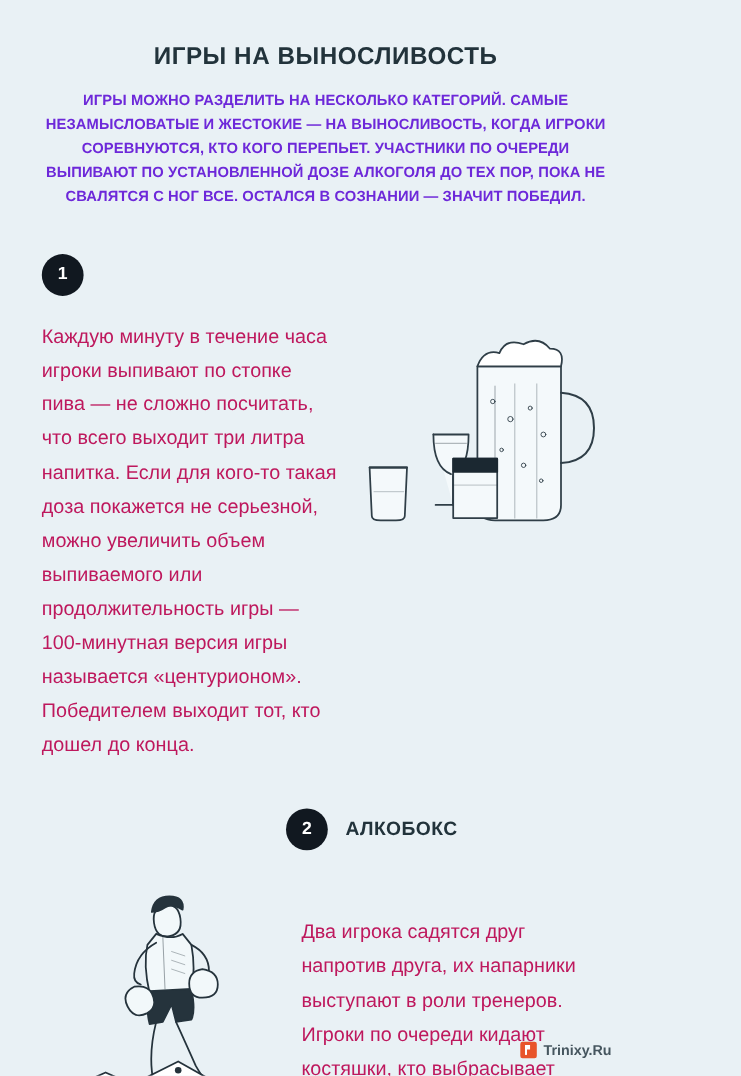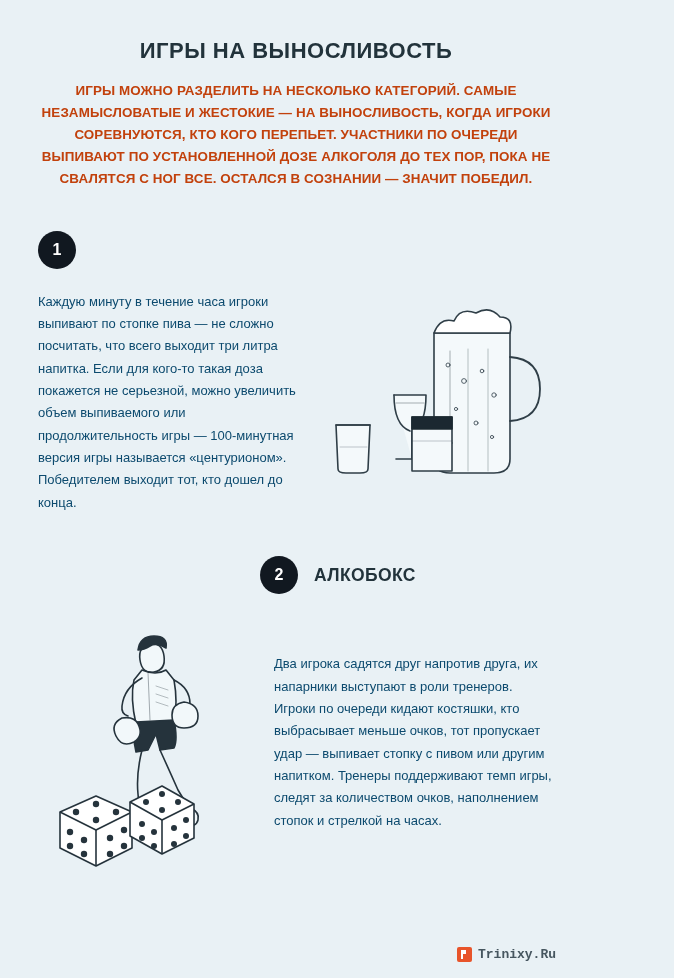--- a/index.html
+++ b/index.html
@@ -34,21 +34,21 @@
     font-weight: bold;
     color: #22333b;
     font-family: "Liberation Sans Narrow", "Liberation Sans", sans-serif;
     text-transform: uppercase;
   }
   .header p {
     margin: 0;
     font-size: 13.4px;
     line-height: 1.65;
     font-weight: bold;
-    color: #c2410c;
+    color: #6d28d9;
     text-transform: uppercase;
     letter-spacing: 0.1px;
   }
 
   
   .section {
     position: relative;
     padding: 0 38px;
     box-sizing: border-box;
   }
@@ -85,44 +85,43 @@
     text-transform: uppercase;
     font-family: "Liberation Sans Narrow", "Liberation Sans", sans-serif;
   }
 
   .sec-body {
     display: flex;
     margin-top: 22px;
     gap: 10px;
   }
   .col-text {
-    font-size: 13px;
+    font-size: 18px;
     line-height: 1.72;
-    color: #0c4a6e;
+    color: #be185d;
   }
   .col-text p { margin: 0 0 14px 0; }
   .col-text p:last-child { margin-bottom: 0; }
 
   .sec1 .col-text { width: 350px; }
   .sec1 .col-art  { width: 238px; position: relative; }
 
   .sec2 .col-art  { width: 226px; position: relative; }
   .sec2 .col-text { width: 360px; padding-top: 4px; margin-top: 33px; }
 
   
   .footer {
     position: absolute;
     right: 36px;
     bottom: 16px;
     display: flex;
     align-items: center;
     gap: 6px;
     font-size: 13px;
     color: #5b6b74;
-    font-family: Liberation Mono, monospace;
   }
   .footer .logo-box {
     width: 15px;
     height: 15px;
     background: #e8542a;
     border-radius: 2px;
     position: relative;
   }
   .footer .logo-box::after {
     content: "";

